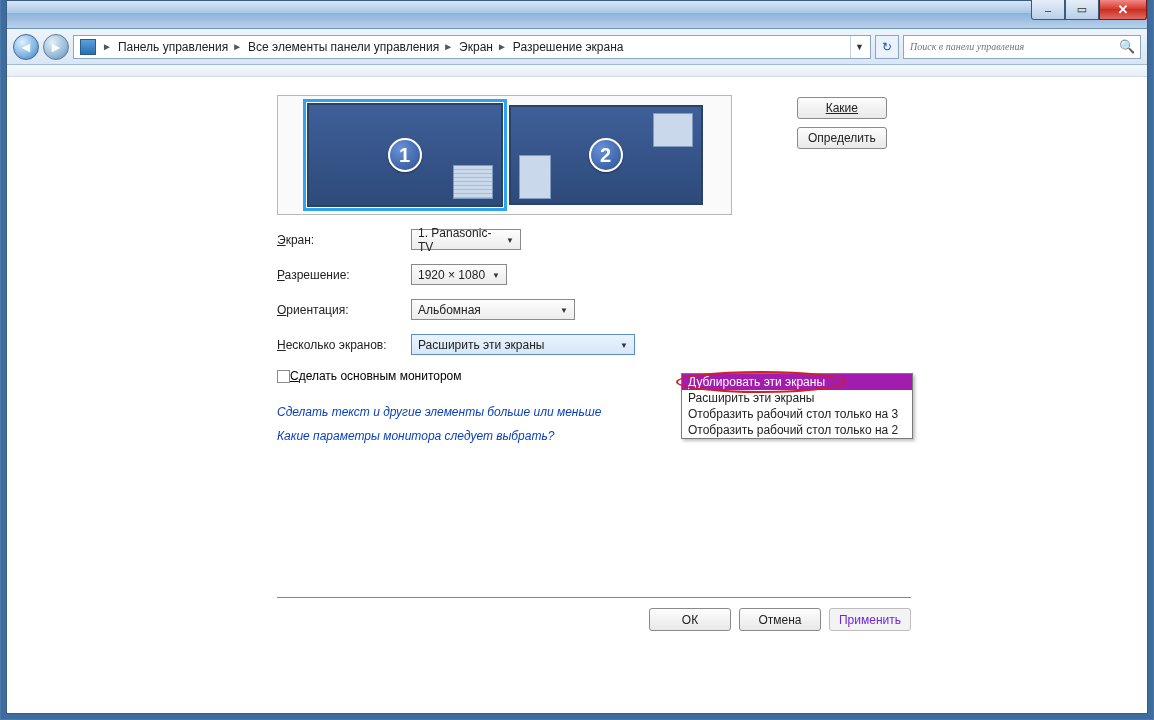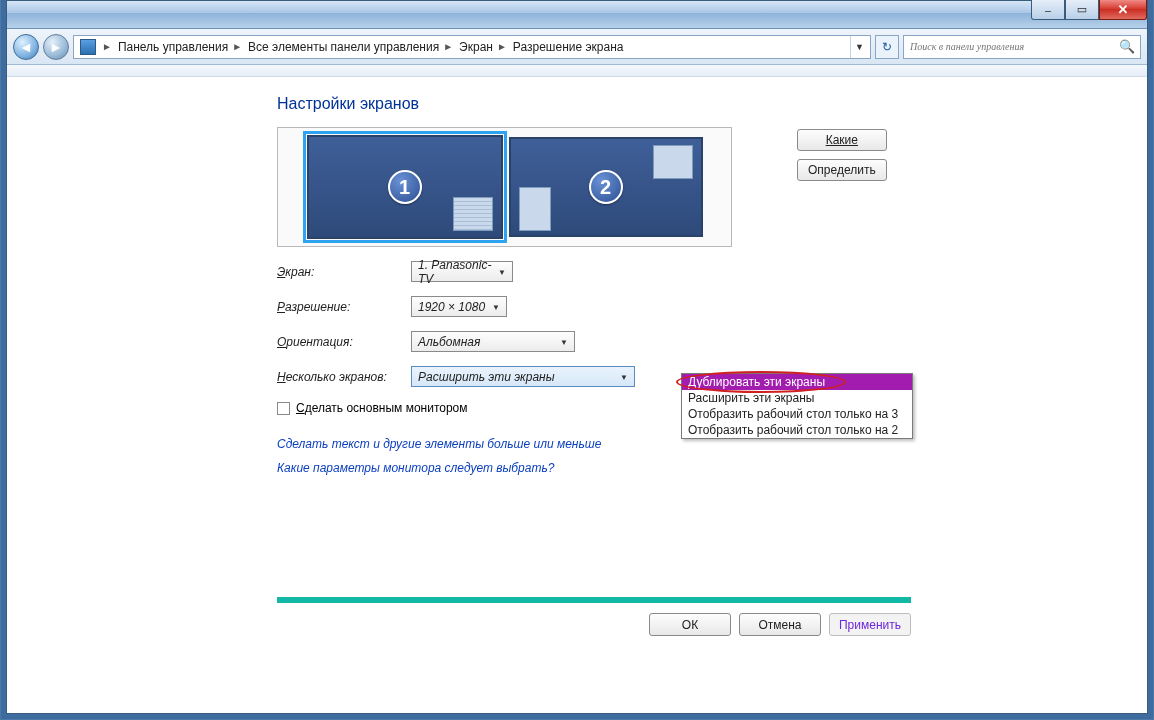--- a/index.html
+++ b/index.html
@@ -42,44 +42,44 @@
   .monitor.secondary { width:194px; height:100px;}
   .monitor .num { width:34px; height:34px; border-radius:50%; background:radial-gradient(circle at 35% 30%,#6a92d6,#2c4f92); border:2px solid #fff; color:#fff; font-size:20px; font-weight:bold; display:flex;align-items:center;justify-content:center; box-shadow:0 1px 2px rgba(0,0,0,0.4);}
   .monitor .win-thumb { position:absolute; background:#c9d8ea; border:1px solid #7f9bbd;}
   .monitor.primary .win-thumb { right:8px; bottom:6px; width:40px; height:34px; background:repeating-linear-gradient(#c9d8ea,#c9d8ea 3px,#a8bdd8 3px,#a8bdd8 4px);}
   .monitor.secondary .win-thumb { right:8px; top:6px; width:40px; height:34px;}
   .monitor.secondary .win-thumb2 { position:absolute; left:8px; bottom:4px; width:32px; height:44px; background:#c9d8ea; border:1px solid #7f9bbd;}
 
   .side-buttons { position:absolute; left:520px; top:2px; display:flex; flex-direction:column; gap:8px;}
   .btn { min-width:86px; height:22px; font-size:12px; background:linear-gradient(#fdfdfd,#e8e8e8); border:1px solid #8a8a8a; border-radius:3px; padding:0 10px; display:flex;align-items:center;justify-content:center; color:#222;}
 
-  .form-row { display:flex; align-items:center; margin-top:14px; font-size:12px; color:#222;font-style:italic;}
+  .form-row { display:flex; align-items:center; margin-top:14px; font-size:12px; color:#222;}
   .form-row .lbl { width:134px;}
   .form-row .lbl span.ul { text-decoration:underline;}
   .dropdown { height:21px; border:1px solid #8a8a8a; background:linear-gradient(#fdfdfd,#ececec); display:flex; align-items:center; padding:0 18px 0 6px; position:relative; font-size:12px;}
   .dropdown .arrow { position:absolute; right:3px; top:3px; width:14px; height:14px; display:flex;align-items:center;justify-content:center; font-size:8px; color:#333;}
-  .dd-display { width:102px;}
+  .dd-display { width:110px;}
   .dd-res { width:96px;}
   .dd-orient { width:164px;}
   .dd-multi { width:224px; background:linear-gradient(#e9f3fd,#d7e7f8); border-color:#5a8cc2;}
 
   
   .dd-list { position:absolute; left:404px; top:278px; width:232px; background:#fff; border:1px solid #7a7a7a; box-shadow:2px 2px 3px rgba(0,0,0,0.25); font-size:12px; z-index:10;}
   .dd-list .opt { padding:1px 6px; color:#222; white-space:nowrap;}
   .dd-list .opt.hl { background:#a21caf; color:#fff;}
   .red-ellipse { position:absolute; left:399px; top:276px; width:170px; height:22px; border:2px solid #d02020; border-radius:50%; z-index:20; pointer-events:none;}
 
-  .chk-row { display:flex; align-items:center; font-size:12px; margin-top:14px; gap:6px;}
+  .chk-row { display:flex; align-items:center; font-size:12px; margin-top:14px; }
   .chk { width:13px; height:13px; border:1px solid #8a8a8a; background:#fff;}
   .link { color:#0a3fbf; font-size:12px; cursor:pointer;font-style:italic;}
   .link-extra { position:absolute; right:8px; top:304px;}
   .links-block { margin-top:22px; display:flex; flex-direction:column; gap:10px;}
 
   
-  .footer { position:absolute; left:270px; right:236px; top:520px; border-top:6px solid #14b8a6;}
+  .footer { position:absolute; left:270px; right:236px; top:520px; border-top:1px solid #14b8a6;}
   .footer-btns { position:absolute; right:0; top:10px; display:flex; gap:8px;}
   .ftr-btn { width:82px; height:23px; font-size:12px; border:1px solid #8a8a8a; border-radius:3px; background:linear-gradient(#fdfdfd,#e8e8e8); display:flex;align-items:center;justify-content:center; color:#222;}
   .ftr-btn.disabled { color:#6d28d9; border-color:#bdbdbd; background:#f3f3f3;}
 </style>
 </head>
 <body>
 
 <div class="window">
   <div class="titlebar">
     <div class="win-controls">
@@ -111,21 +111,20 @@
     <div class="searchbox">
       <input placeholder="Поиск в панели управления" style="">
       <span class="search-icon">🔍</span>
     </div>
   </div>
 
   <div class="toolstrip"></div>
 
   <div class="content">
     <div class="panel">
-      <div class="page-title">Настройки экранов</div>
 
       <div style="position:relative;">
         <div class="monitors-frame">
           <div class="monitor primary">
             <div class="num">1</div>
             <div class="win-thumb"></div>
           </div>
           <div class="monitor secondary">
             <div class="num">2</div>
             <div class="win-thumb"></div>

